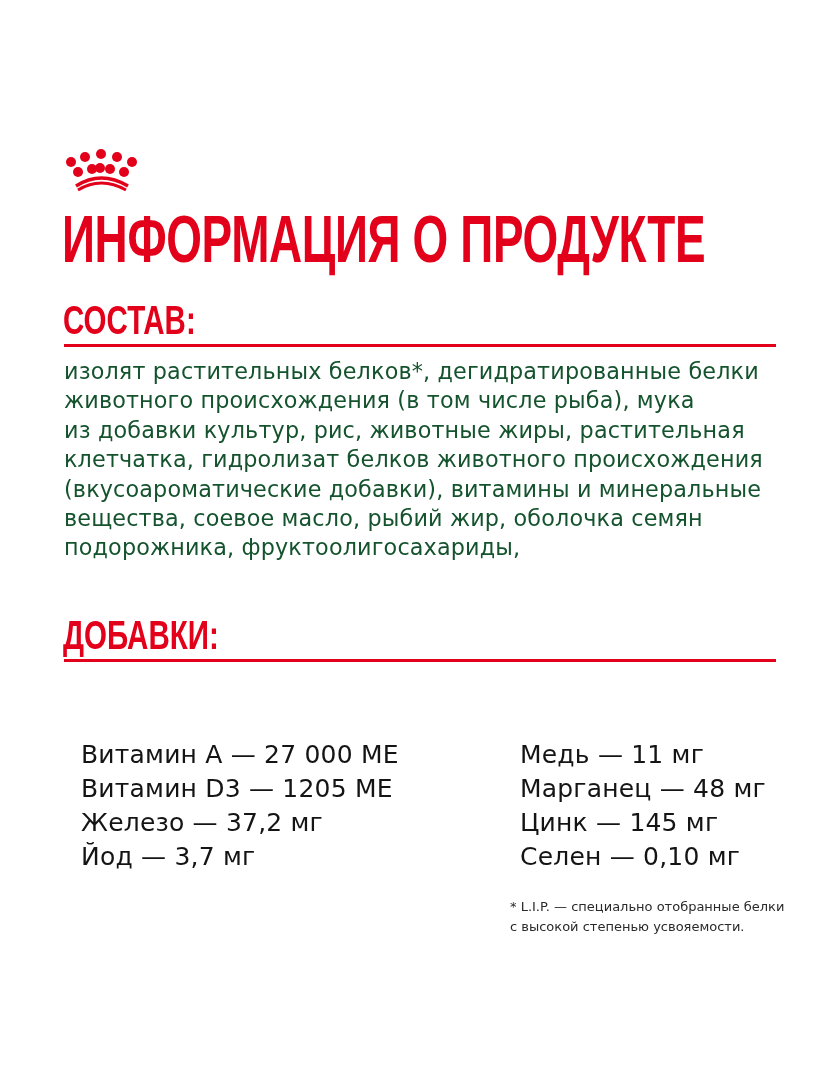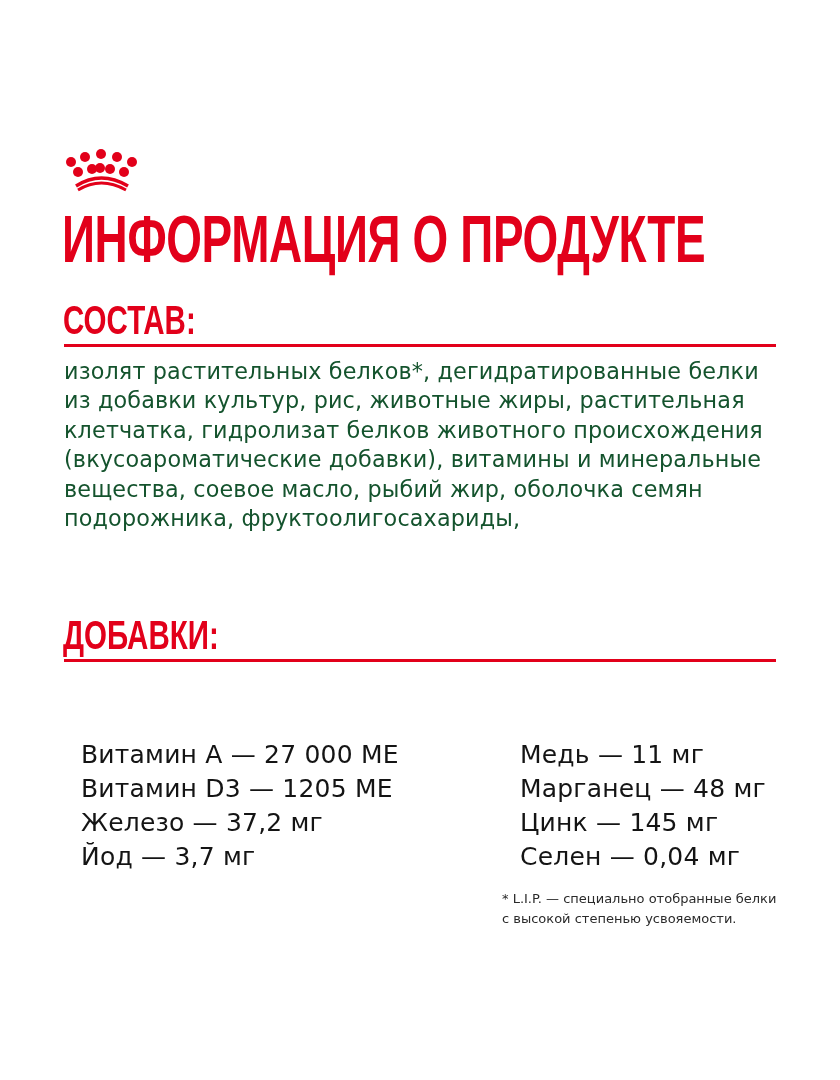--- a/index.html
+++ b/index.html
@@ -27,21 +27,21 @@
     }
     .composition span { display: block; white-space: nowrap; }
     .additives { position: absolute; top: 720px; margin: 18px; padding: 0; list-style: none; }
     .additives li {
       font-family: "DejaVu Sans", sans-serif; font-size: 25px; line-height: 34px;
       color: #141414; white-space: nowrap; letter-spacing: 0.2px;
     }
     .col-left { left: 63px; }
     .col-right { left: 502px; }
     .footnote {
-      position: absolute; left: 502px; top: 889px; margin: 0;
+      position: absolute; left: 502px; top: 889px; margin: 8px;
       font-size: 13px; line-height: 20px; color: #2a2a2a;
     }
     .footnote span { display: block; white-space: nowrap; }
   </style>
 </head>
 <body>
 
 <svg class="logo" viewBox="0 0 76 44">
   <g fill="#e2001a">
     <circle cx="7" cy="14" r="5"></circle>
@@ -60,20 +60,21 @@
   <path d="M14 42 Q37 28 62 42" stroke="#e2001a" stroke-width="3" fill="none"></path>
 </svg>
 
 <h1 class="title">ИНФОРМАЦИЯ О ПРОДУКТЕ</h1>
 
 <h2 class="section-head" style="top:298px">СОСТАВ:</h2>
 <div class="rule" style="top:344px"></div>
 
 <p class="composition">
   <span>изолят растительных белков*, дегидратированные белки</span>
+  <span>животного происхождения (в том числе рыба), мука</span>
   <span>из добавки культур, рис, животные жиры, растительная</span>
   <span>клетчатка, гидролизат белков животного происхождения</span>
   <span>(вкусоароматические добавки), витамины и минеральные</span>
   <span>вещества, соевое масло, рыбий жир, оболочка семян</span>
   <span>подорожника, фруктоолигосахариды,</span>
 </p>
 
 <h2 class="section-head" style="top:613px">ДОБАВКИ:</h2>
 <div class="rule" style="top:659px"></div>
 
@@ -81,19 +82,19 @@
   <li>Витамин А — 27 000 МЕ</li>
   <li>Витамин D3 — 1205 МЕ</li>
   <li>Железо — 37,2 мг</li>
   <li>Йод — 3,7 мг</li>
 </ul>
 
 <ul class="additives col-right">
   <li>Медь — 11 мг</li>
   <li>Марганец — 48 мг</li>
   <li>Цинк — 145 мг</li>
-  <li>Селен — 0,04 мг</li>
+  <li>Селен — 0,10 мг</li>
 </ul>
 
 <p class="footnote">
   <span>* L.I.P. — специально отобранные белки</span>
   <span>с высокой степенью усвояемости.</span>
 </p>
 
 </body></html>

